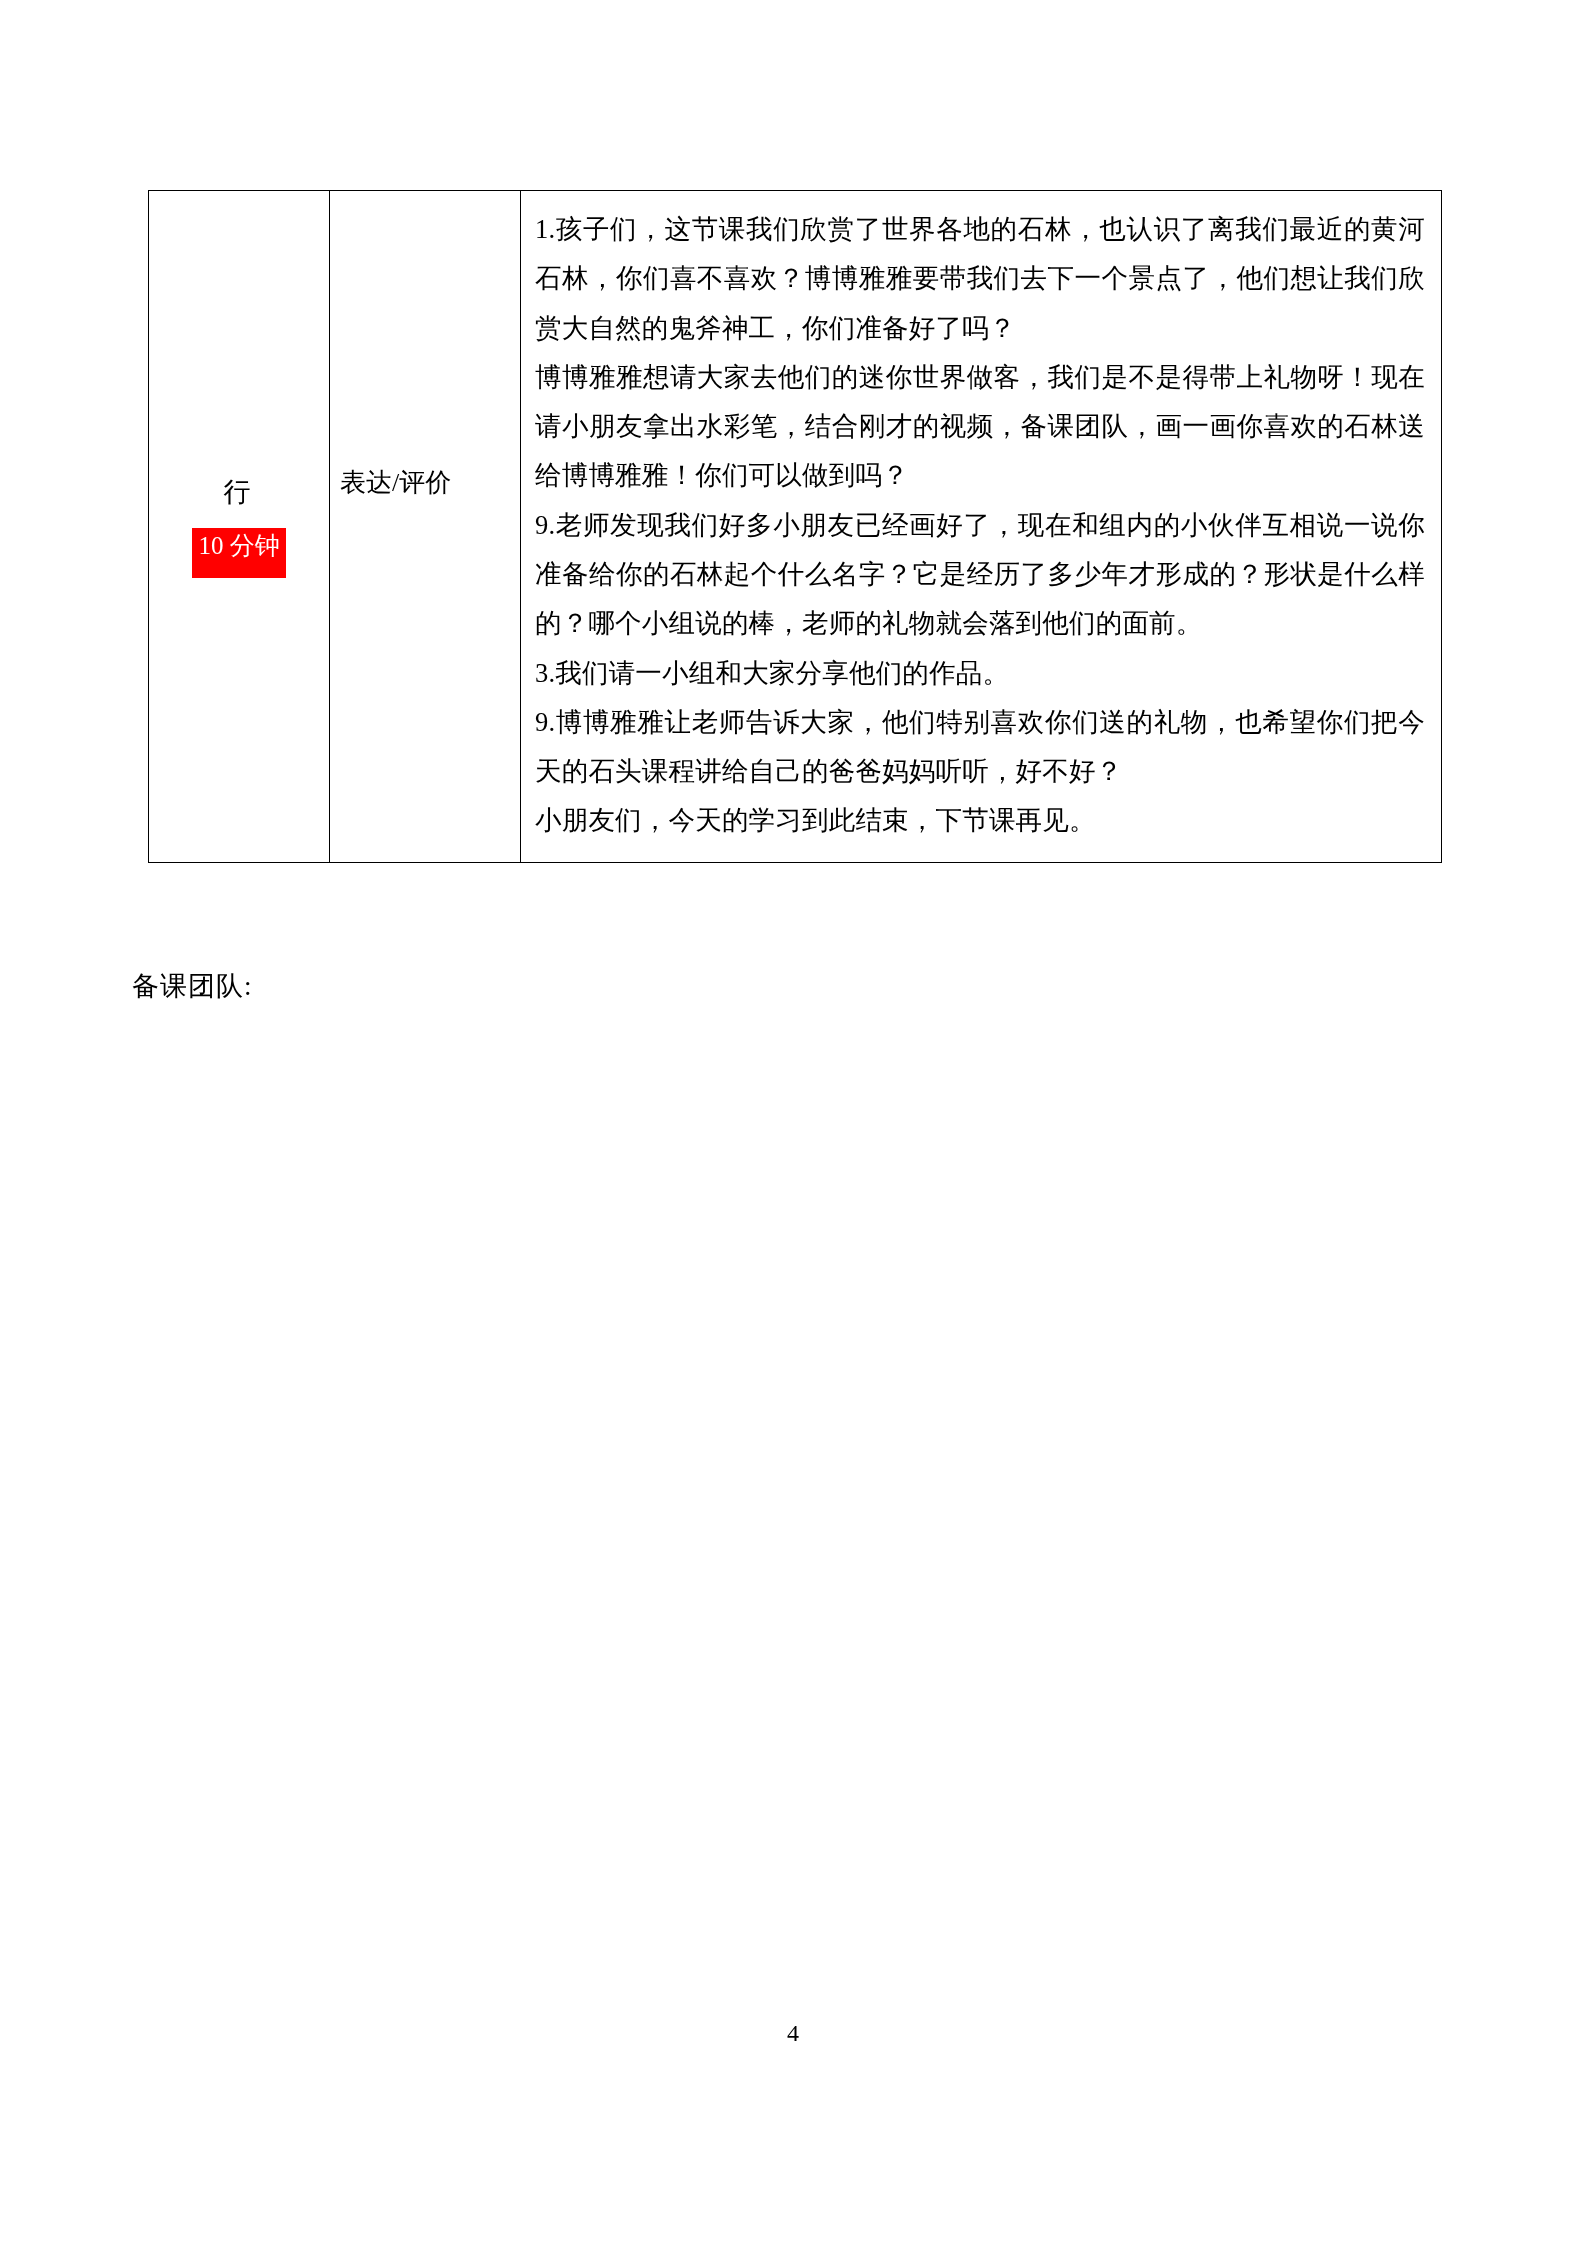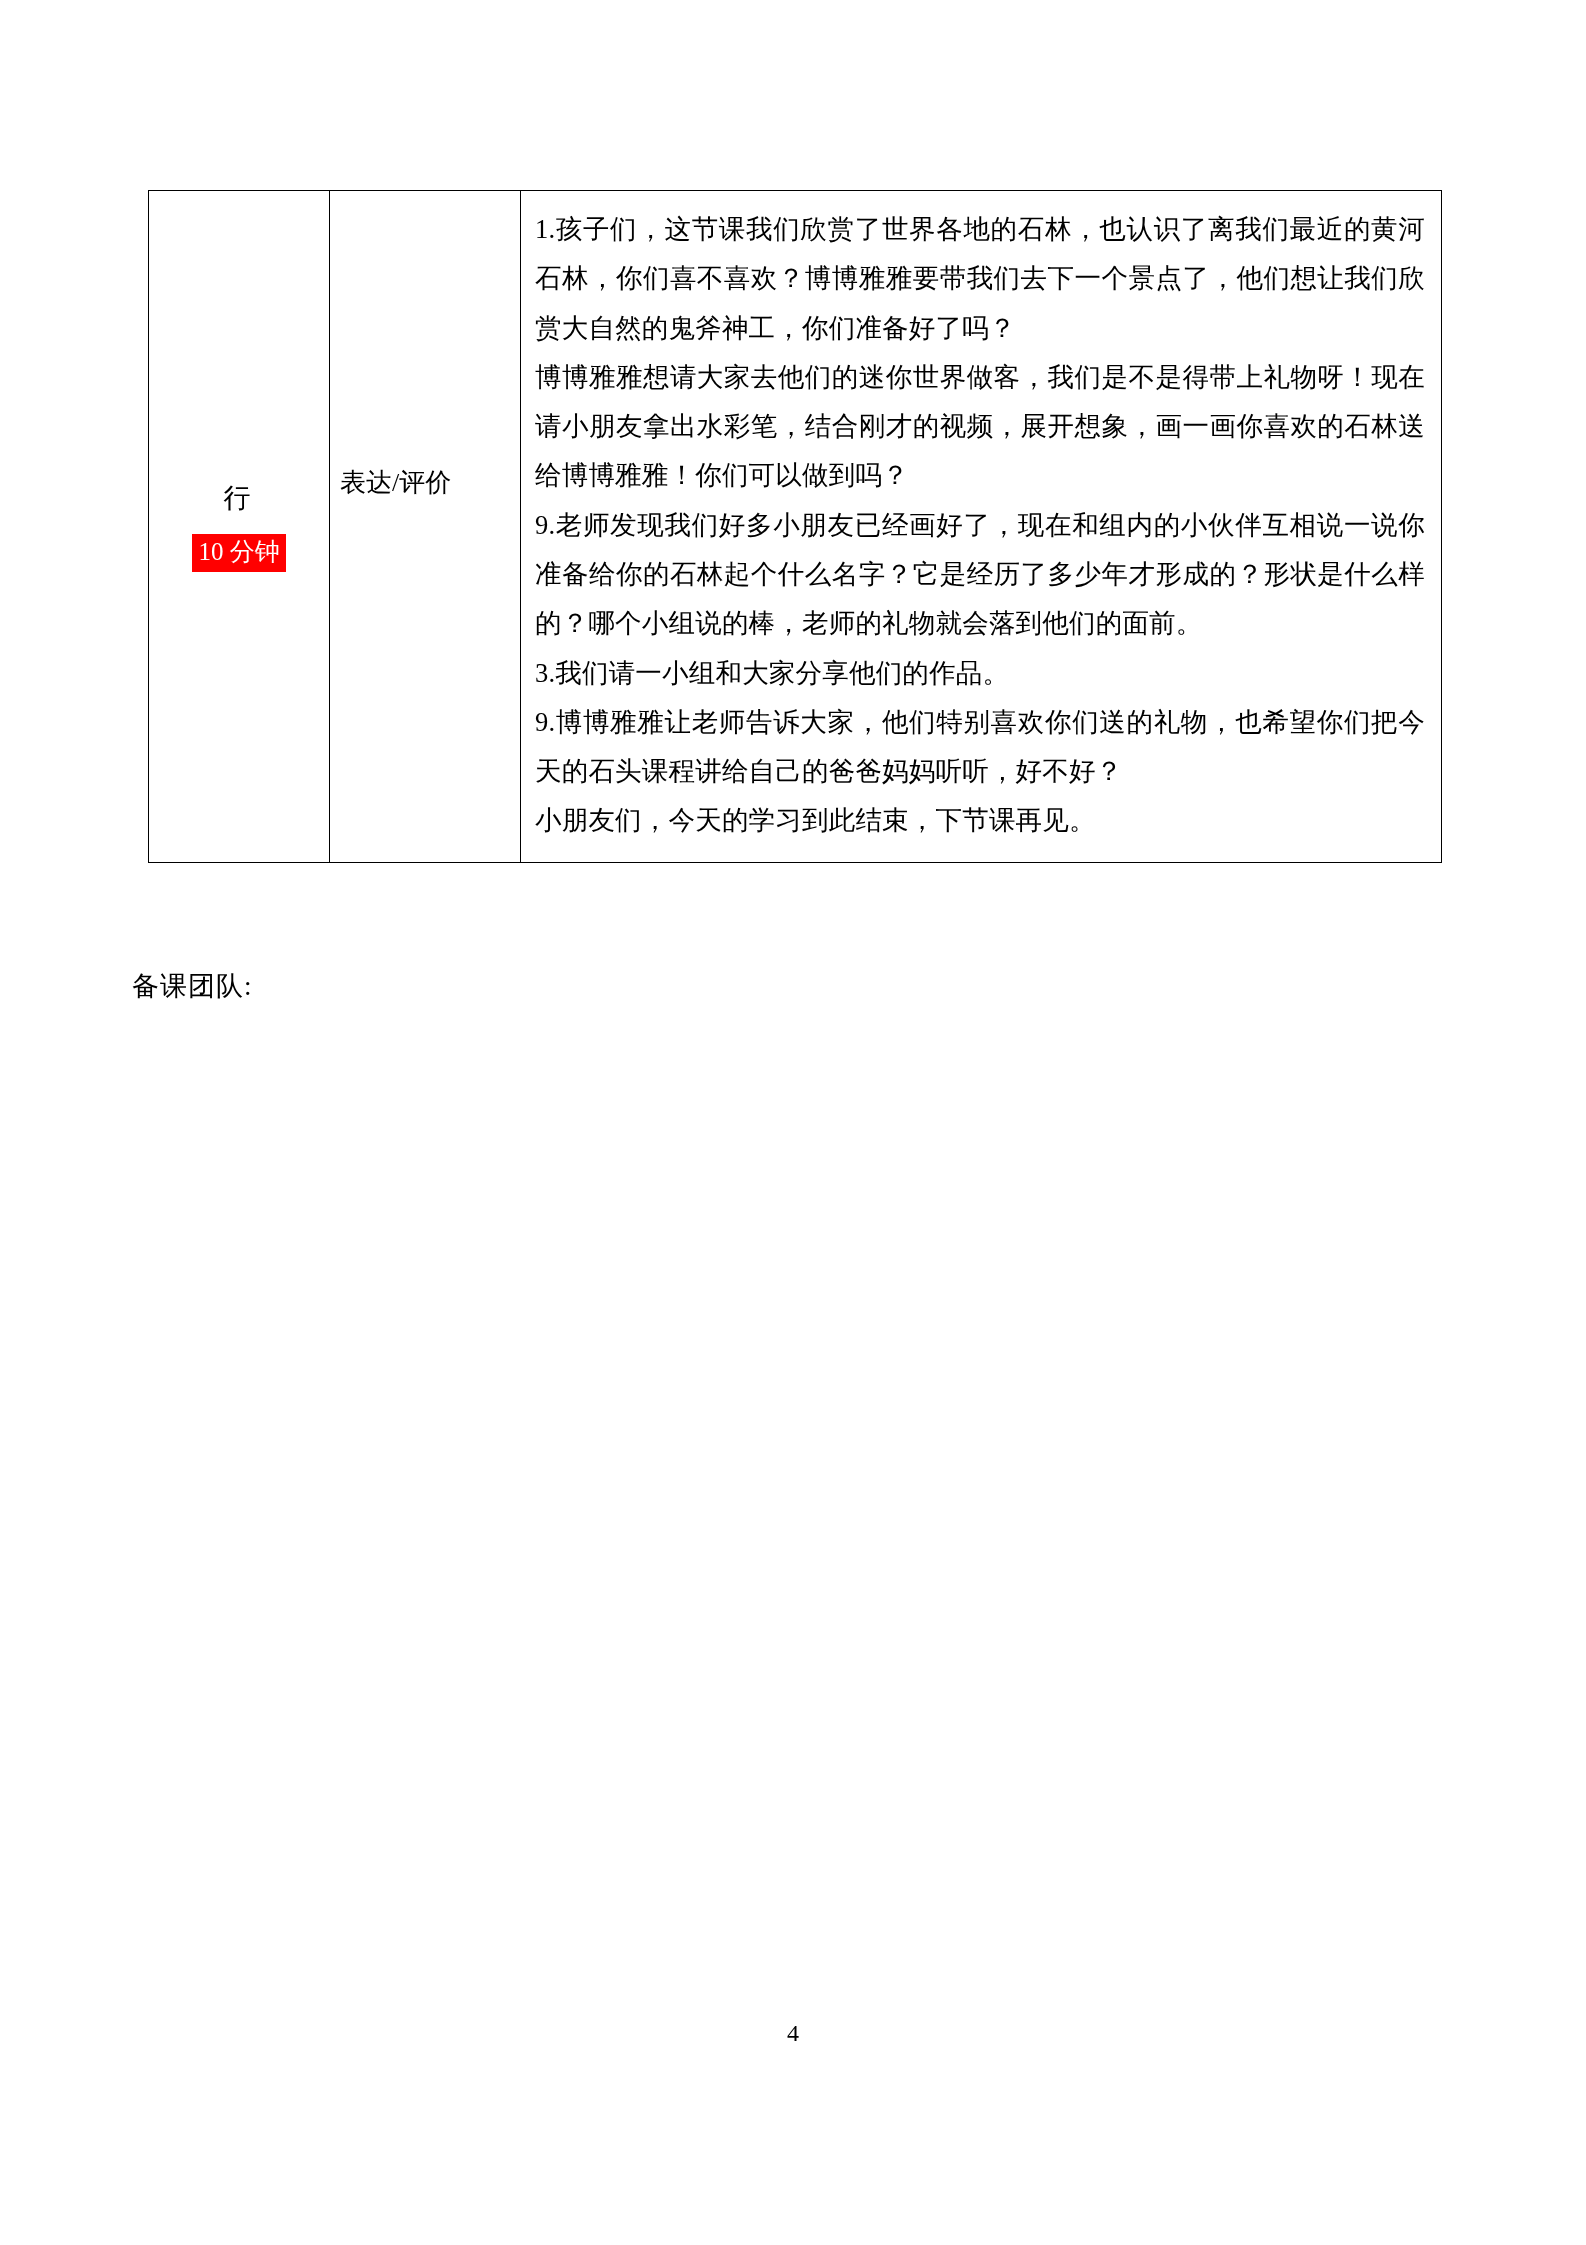--- a/index.html
+++ b/index.html
@@ -56,21 +56,21 @@
     font-size: 27px;
     letter-spacing: 4px;
     line-height: 1.6;
     margin-bottom: 14px;
   }
   .stage-duration {
     display: inline-block;
     background: #ff0000;
     color: #ffffff;
     font-size: 25px;
-    padding: 2px 6px 4px 6px;
+    padding: 2px 6px 16px 6px;
     line-height: 1.25;
     white-space: nowrap;
   }
   .skill-inner {
     padding: 272px 6px 6px 10px;
     font-size: 26px;
     line-height: 1.5;
   }
   .content-inner {
     padding: 14px 16px 16px 14px;
@@ -112,21 +112,21 @@
             <div class="stage-label">行</div>
             <span class="stage-duration">10 分钟</span>
           </div>
         </td>
         <td class="col-skill">
           <div class="skill-inner">表达/评价</div>
         </td>
         <td class="col-content">
           <div class="content-inner">
             <p>1.孩子们，这节课我们欣赏了世界各地的石林，也认识了离我们最近的黄河石林，你们喜不喜欢？博博雅雅要带我们去下一个景点了，他们想让我们欣赏大自然的鬼斧神工，你们准备好了吗？</p>
-            <p>博博雅雅想请大家去他们的迷你世界做客，我们是不是得带上礼物呀！现在请小朋友拿出水彩笔，结合刚才的视频，展开想象，画一画你喜欢的石林送给博博雅雅！你们可以做到吗？</p>
+            <p>博博雅雅想请大家去他们的迷你世界做客，我们是不是得带上礼物呀！现在请小朋友拿出水彩笔，结合刚才的视频，备课团队，画一画你喜欢的石林送给博博雅雅！你们可以做到吗？</p>
             <p>9.老师发现我们好多小朋友已经画好了，现在和组内的小伙伴互相说一说你准备给你的石林起个什么名字？它是经历了多少年才形成的？形状是什么样的？哪个小组说的棒，老师的礼物就会落到他们的面前。</p>
             <p>3.我们请一小组和大家分享他们的作品。</p>
             <p>9.博博雅雅让老师告诉大家，他们特别喜欢你们送的礼物，也希望你们把今天的石头课程讲给自己的爸爸妈妈听听，好不好？</p>
             <p>小朋友们，今天的学习到此结束，下节课再见。</p>
           </div>
         </td>
       </tr>
     </tbody>
   </table>
 

